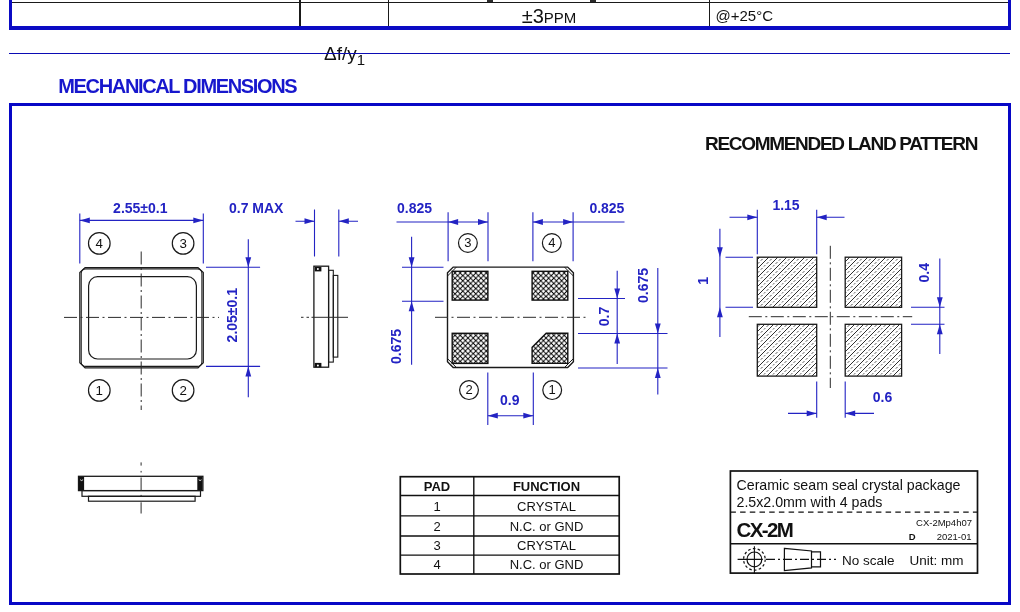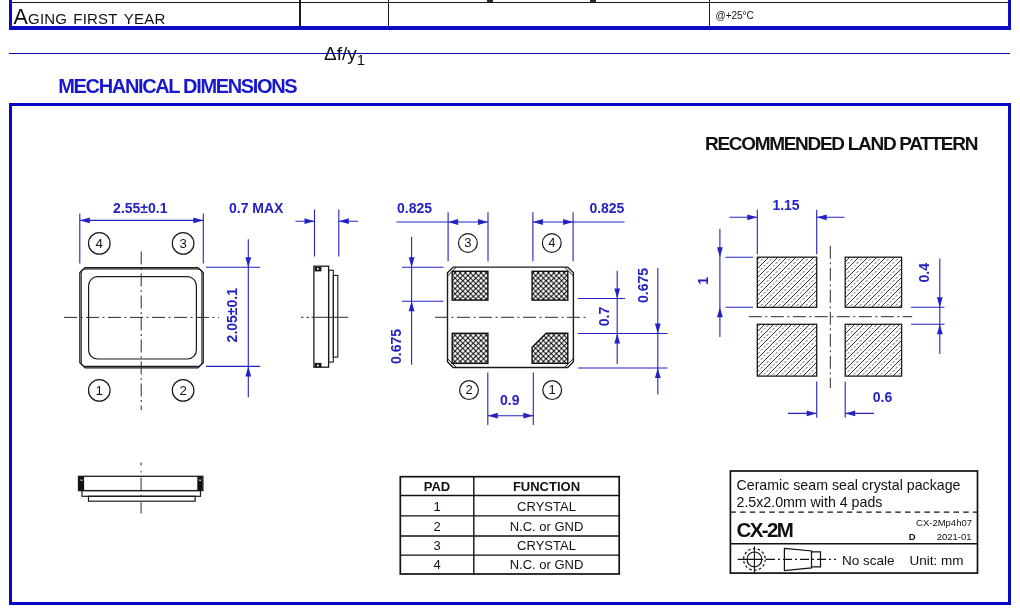--- a/index.html
+++ b/index.html
@@ -19,26 +19,26 @@
   <div class="abs" style="left:998.8px;top:-2px;width:3.2px;height:29.6px;background:#0b0bc4;"></div>
 
   <div class="abs" style="left:0;top:24.4px;width:1002px;height:3.2px;background:#0b0bc4;"></div>
 
   <div class="abs" style="left:290.4px;top:-2px;width:1.2px;height:26.4px;background:#1a1a1a;"></div>
 
   <div class="abs" style="left:379.2px;top:-2px;width:1.2px;height:26.4px;background:#1a1a1a;"></div>
 
   <div class="abs" style="left:699.5px;top:-2px;width:1.2px;height:26.4px;background:#1a1a1a;"></div>
 
-  <div class="abs" style="left:4.5px;top:4.5px;font-size:21.5px;line-height:21px;color:#111;font-variant:small-caps;letter-spacing:.2px;">Aging first year</div>
 
   <div class="abs" style="left:291px;top:3.5px;width:89px;text-align:center;font-size:19px;line-height:21px;color:#111;margin-top:37px;">Δf/y<sub style="font-size:15px;vertical-align:-5px;line-height:0;">1</sub></div>
 
-
-  <div class="abs" style="left:706.5px;top:5px;font-size:10px;line-height:18px;color:#111;">@+25°C</div>
+  <div class="abs" style="left:380px;top:4.2px;width:320px;text-align:center;font-size:20px;line-height:21px;color:#111;"><span>±3</span><span style="font-size:15px;">PPM</span></div>
+
+  <div class="abs" style="left:706.5px;top:5px;font-size:15px;line-height:18px;color:#111;">@+25°C</div>
 </div>
 
 <div class="abs" style="left:486.7px;top:0;width:6px;height:2px;background:#2a2a2a;"></div>
 
 <div class="abs" style="left:589.5px;top:0;width:6px;height:2px;background:#2a2a2a;"></div>
 
 <div class="abs" style="left:9px;top:52.8px;width:1001px;height:1.4px;background:#0b0bb4;"></div>
 
 <div class="abs" style="left:14.3px;top:76px;font-size:20px;line-height:20px;font-weight:bold;color:#1717cd;letter-spacing:-1.35px;margin-left:44px;">MECHANICAL DIMENSIONS</div>
 

